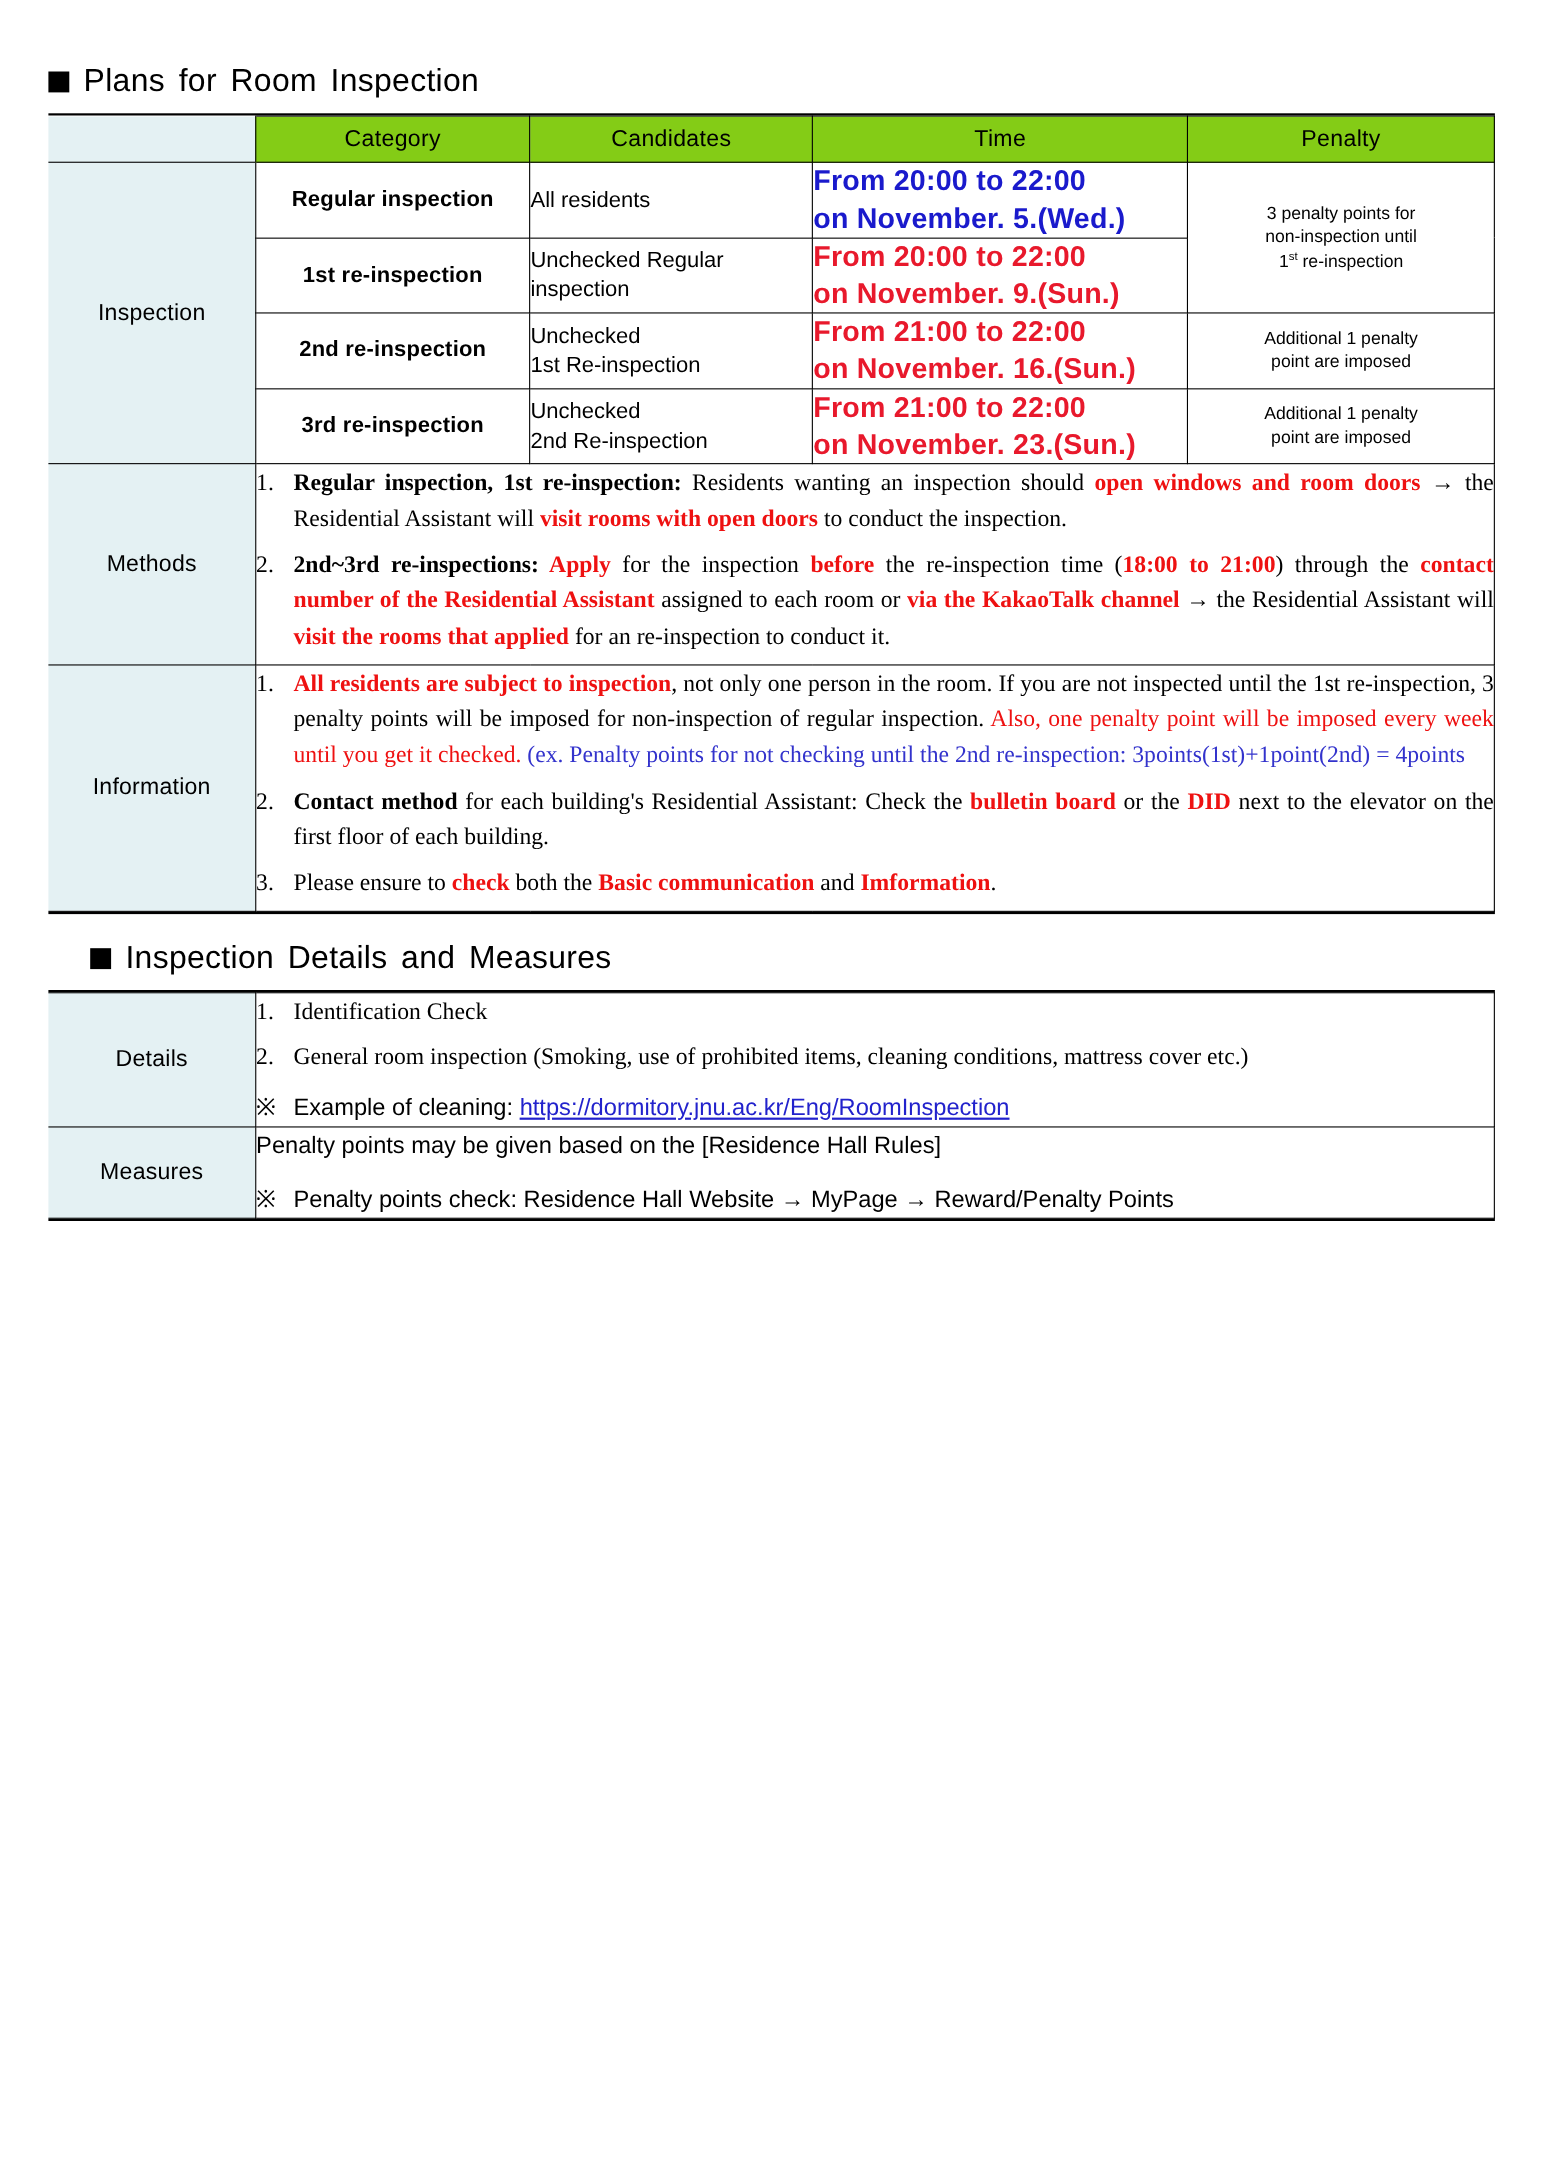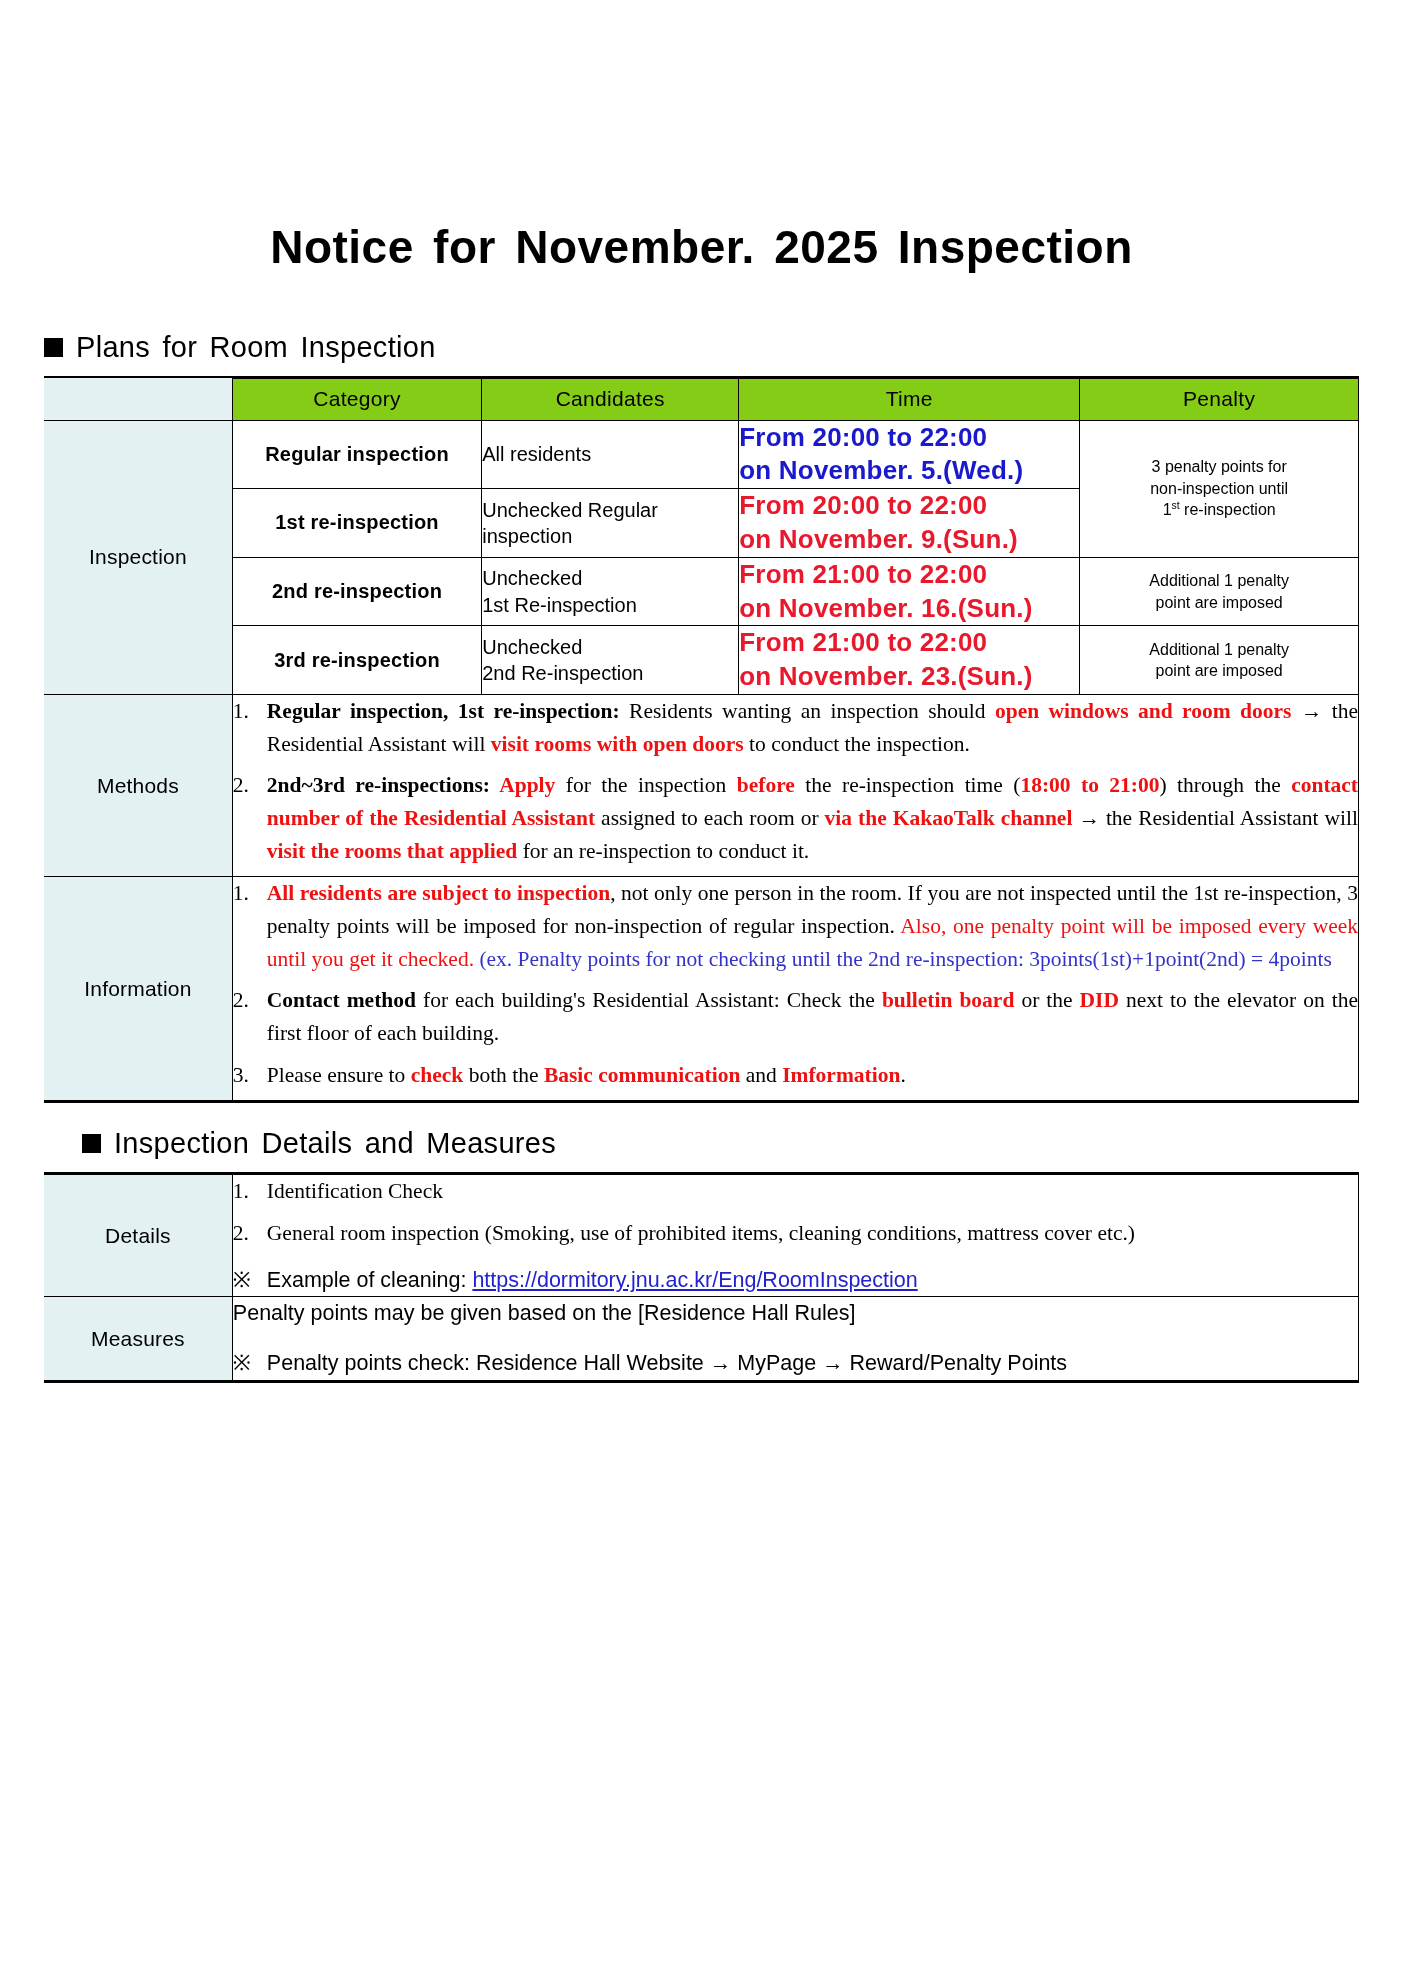--- a/index.html
+++ b/index.html
@@ -169,21 +169,20 @@
     top: 0;
   }
   .measures-cell { padding: 20px 18px 20px 14px; font-size: 21.5px; line-height: 1.55; }
   .measures-cell .row2 { margin-top: 16px; }
 </style>
 </head>
 <body>
 
 <div class="page">
 
-  <h1 class="doc-title">Notice for November. 2025 Inspection</h1>
 
   <div class="section-head">
     <span class="sq-bullet"></span>
     <span class="section-title">Plans for Room Inspection</span>
   </div>
 
   <div class="tbl-wrap">
   <table class="grid">
     <colgroup>
       <col style="width:148px">

